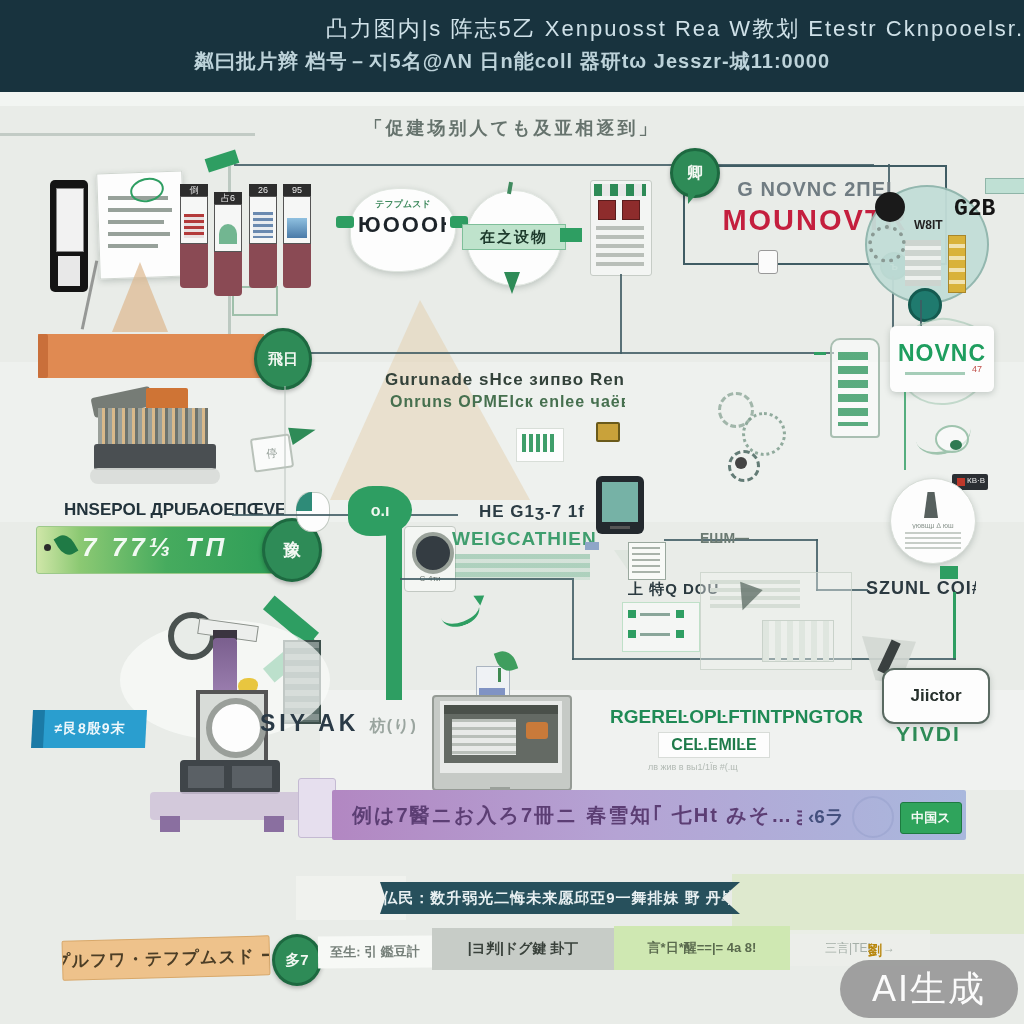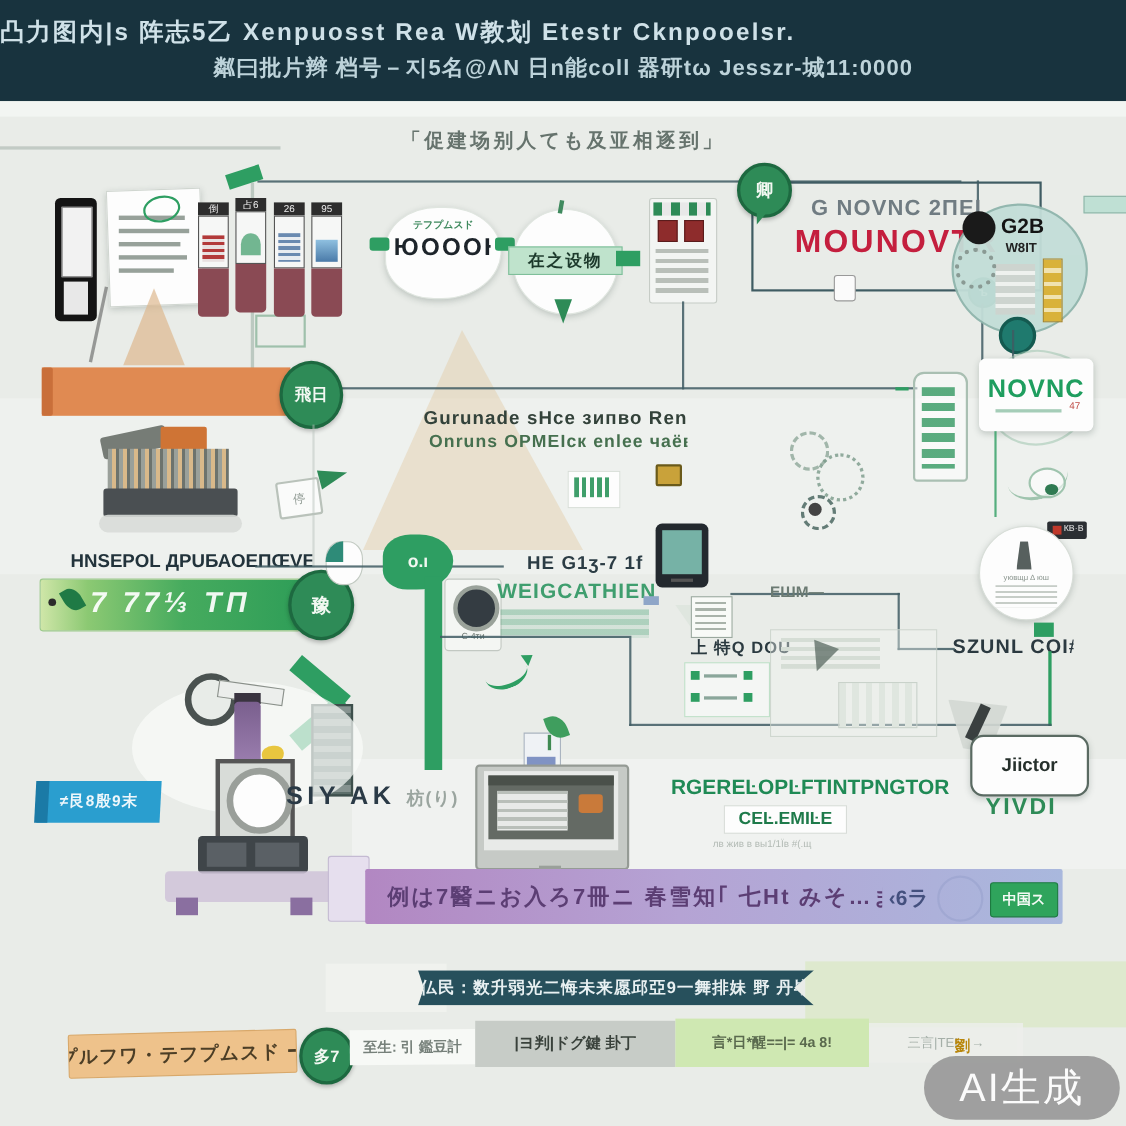--- a/index.html
+++ b/index.html
@@ -14,21 +14,21 @@
          display:flex;align-items:center;justify-content:center;font-weight:700;
          box-shadow:0 2px 4px rgba(0,0,0,.25);}
   .softcard{background:#fdfdfd;box-shadow:0 2px 6px rgba(60,80,70,.25);}
 </style>
 </head>
 <body>
 
 <div id="canvas">
 
   <div class="ab" style="left:0;top:0;width:1024px;height:92px;background:#18333e;"></div>
-  <div class="ab txt" style="left:0;top:14px;width:1024px;text-align:left;font-size:22px;font-weight:700;
+  <div class="ab txt" style="left:0;top:14px;width:1024px;text-align:right;font-size:22px;font-weight:400;
               letter-spacing:2px;color:#cfe1e8;">凸力图内|s 阵志5乙 Xenpuosst Rea W教划 Etestr Cknpooelsr.</div>
   <div class="ab txt" style="left:0;top:48px;width:1024px;text-align:center;font-size:20px;font-weight:700;
               letter-spacing:1px;color:#bdd3da;">粼曰批片辫 档号－지5名@ΛN 日n能соll 器研tω Jesszr-城11:0000</div>
   <div class="ab" style="left:0;top:92px;width:1024px;height:14px;background:#f2f5f2;"></div>
 
   <div class="ab" style="left:0;top:362px;width:1024px;height:160px;background:rgba(255,255,255,.25);"></div>
   <div class="ab" style="left:320px;top:690px;width:704px;height:100px;background:rgba(255,255,255,.35);"></div>
 
   <div class="ab" style="left:0;top:133px;width:255px;height:3px;background:#c2cbc5;"></div>
   <div class="ab txt" style="left:0;top:116px;width:1024px;text-align:center;font-size:18px;font-weight:700;
@@ -52,21 +52,21 @@
   <div class="ab" style="left:108px;top:244px;width:50px;height:4px;background:#97a19a;"></div>
   <div class="ab" style="left:130px;top:178px;width:30px;height:20px;border:2px solid #2e9e62;border-radius:50%;transform:rotate(-12deg);"></div>
   <div class="ab" style="left:88px;top:260px;width:3px;height:70px;background:#444;opacity:.5;transform:rotate(12deg);"></div>
 
   <div class="ab" style="left:180px;top:184px;width:28px;height:104px;">
     <div class="ab ctr" style="left:0;top:0;width:28px;height:12px;background:#2d2d2d;color:#eee;font-size:9px;">倒</div>
     <div class="ab" style="left:0;top:12px;width:28px;height:48px;background:#f6f7f6;border:1px solid #555;box-sizing:border-box;"></div>
     <div class="ab" style="left:4px;top:30px;width:20px;height:24px;background:repeating-linear-gradient(180deg,#b33a3a 0 3px,#e8e0e0 3px 6px);"></div>
     <div class="ab" style="left:0;top:60px;width:28px;height:44px;background:#8a4a54;border-radius:0 0 4px 4px;"></div>
   </div>
-  <div class="ab" style="left:214px;top:180px;width:22px;height:104px;">
+  <div class="ab" style="left:214px;top:192px;width:22px;height:104px;">
     <div class="ab ctr" style="left:0;top:0;width:28px;height:12px;background:#2d2d2d;color:#eee;font-size:9px;">占6</div>
     <div class="ab" style="left:0;top:12px;width:28px;height:48px;background:#f6f7f6;border:1px solid #555;box-sizing:border-box;"></div>
     <div class="ab" style="left:5px;top:32px;width:18px;height:20px;background:#3a9a66;border-radius:50% 50% 0 0;opacity:.7;"></div>
     <div class="ab" style="left:0;top:60px;width:28px;height:44px;background:#8a4a54;border-radius:0 0 4px 4px;"></div>
   </div>
   <div class="ab" style="left:249px;top:184px;width:28px;height:104px;">
     <div class="ab ctr" style="left:0;top:0;width:28px;height:12px;background:#2d2d2d;color:#eee;font-size:9px;">26</div>
     <div class="ab" style="left:0;top:12px;width:28px;height:48px;background:#f6f7f6;border:1px solid #555;box-sizing:border-box;"></div>
     <div class="ab" style="left:4px;top:28px;width:20px;height:26px;background:repeating-linear-gradient(180deg,#6a8ab0 0 3px,#e8ecf0 3px 6px);"></div>
     <div class="ab" style="left:0;top:60px;width:28px;height:44px;background:#8a4a54;border-radius:0 0 4px 4px;"></div>
@@ -105,21 +105,21 @@
   <div class="ab txt" style="left:683px;top:178px;width:264px;text-align:center;font-size:20px;font-weight:600;color:#707c82;letter-spacing:1px;">G NOVNC 2ПЕI</div>
   <div class="ab txt" style="left:683px;top:204px;width:264px;text-align:center;font-size:29px;font-weight:800;color:#c41f3e;letter-spacing:2px;">MOUNOVTR</div>
   <div class="ab badge" style="left:670px;top:148px;width:44px;height:44px;font-size:16px;">卿</div>
   <div class="ab" style="left:688px;top:192px;width:0;height:0;border-top:12px solid #2e8b57;border-right:10px solid transparent;"></div>
   <div class="ab" style="left:758px;top:250px;width:18px;height:22px;background:#fbfbfb;border:1px solid #999;border-radius:3px;"></div>
   <div class="ab ctr" style="left:880px;top:252px;width:24px;height:24px;border-radius:50%;background:#2e8b78;border:2px solid #1f6a5c;color:#eef6f3;font-size:11px;font-weight:700;">ъ</div>
   <div class="ab line" style="left:892px;top:276px;width:2px;height:78px;"></div>
 
   <div class="ab" style="left:865px;top:185px;width:120px;height:115px;background:#c3ded8;border:2px solid #8fb5ac;border-radius:50%;opacity:.95;"></div>
   <div class="ab" style="left:875px;top:192px;width:30px;height:30px;background:#1a1a1a;border-radius:50%;"></div>
-  <div class="ab txt" style="left:910px;top:196px;width:60px;font-size:19px;font-weight:900;color:#141414;">G2B</div>
+  <div class="ab txt" style="left:954px;top:196px;width:60px;font-size:23px;font-weight:900;color:#141414;font-family:Liberation Mono, monospace;">G2B</div>
   <div class="ab txt" style="left:914px;top:218px;width:50px;font-size:12px;font-weight:900;color:#222;">W8IT</div>
   <div class="ab" style="left:948px;top:235px;width:16px;height:56px;border:1px solid #a8862a;background:repeating-linear-gradient(180deg,#d9b23a 0 8px,#f0e2b0 8px 12px);"></div>
   <div class="ab" style="left:905px;top:240px;width:36px;height:46px;background:repeating-linear-gradient(180deg,#cdd4cf 0 6px,#eef1ee 6px 10px);"></div>
   <div class="ab" style="left:868px;top:225px;width:30px;height:30px;border:4px dotted #8a9a94;border-radius:50%;"></div>
   <div class="ab" style="left:908px;top:288px;width:28px;height:28px;background:#1f7a6e;border:3px solid #145a50;border-radius:50%;"></div>
   <div class="ab line" style="left:920px;top:300px;width:2px;height:52px;"></div>
   <div class="ab" style="left:985px;top:178px;width:39px;height:14px;background:#bfe0d4;border:1px solid #8fb5a8;"></div>
 
   <div class="ab line" style="left:302px;top:352px;width:532px;height:2px;"></div>
   <div class="ab txt" style="left:385px;top:370px;width:240px;font-size:17px;font-weight:700;color:#33423a;letter-spacing:1px;">Gurunаde sHce зипво Renins</div>

